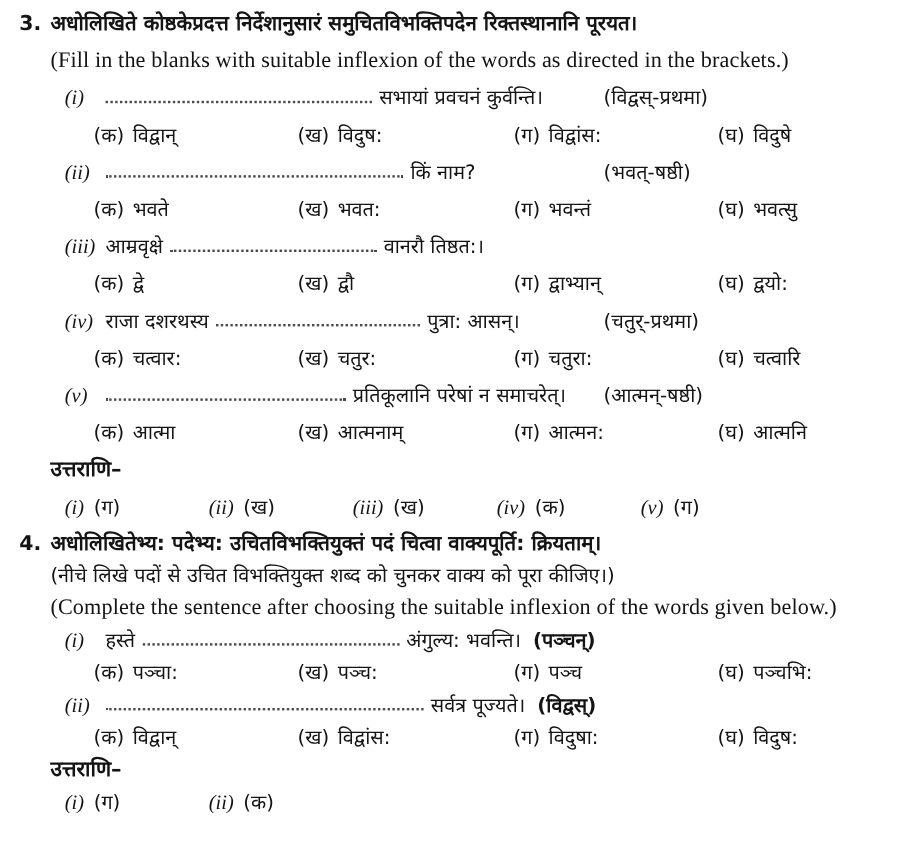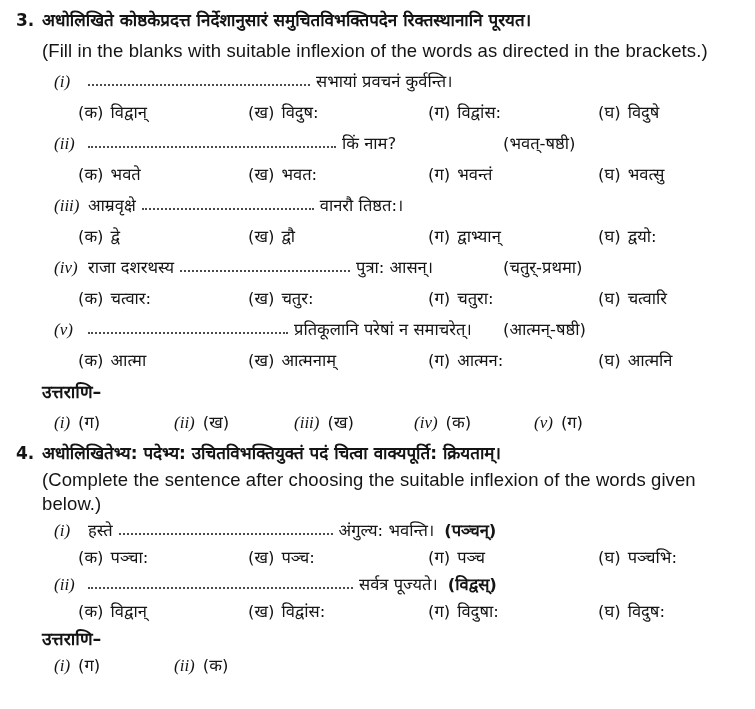--- a/index.html
+++ b/index.html
@@ -21,21 +21,21 @@
   .q4 .row { margin-top: 3px; }
   .q3 .row:first-child, .q4 .row:first-child { margin-top: 6px; }
   .q3 .row.first { margin-top: 0; }
 
   
   .q-heading { display: flex; font-weight: bold; font-size: 17px; }
   .q-num { min-width: 26px; }
 
   .indent1 { margin-left: 26px; }
   .eng-line {
-    font-family: Liberation Sans, sans-serif;
+    font-family: Liberation Serif, serif;
     font-size: 18.5px;
     letter-spacing: 0.1px;
   }
 
   
   .item-row { display: flex; align-items: baseline; margin-left: 38px; }
   .item-label {
     font-family: "Liberation Serif", serif;
     font-style: italic;
     font-size: 17px;
@@ -84,20 +84,21 @@
       <span>अधोलिखिते कोष्ठकेप्रदत्त निर्देशानुसारं समुचितविभक्तिपदेन रिक्तस्थानानि पूरयत।</span>
     </div>
 
     <div class="row indent1 eng-line">(Fill in the blanks with suitable inflexion of the words as directed in the brackets.)</div>
 
     <div class="row item-row">
       <span class="item-label">(i)</span>
       <span class="pre"></span>
       <span class="dots" style="width:222px"></span>
       <span class="post">सभायां प्रवचनं कुर्वन्ति।</span>
+      <span class="bracket-col">(विद्वस्-प्रथमा)</span>
     </div>
     <div class="row options-row">
       <span class="opt">
           <span class="opt-key">(क)</span>
           <span>विद्वान्</span>
         </span>
       <span class="opt">
           <span class="opt-key">(ख)</span>
           <span>विदुष:</span>
         </span>
@@ -239,20 +240,21 @@
     </div>
   </section>
 
   <section class="q4">
 
     <div class="row q-heading">
       <span class="q-num">4.</span>
       <span>अधोलिखितेभ्य: पदेभ्य: उचितविभक्तियुक्तं पदं चित्वा वाक्यपूर्ति: क्रियताम्।</span>
     </div>
 
+    <div class="row indent1">(नीचे लिखे पदों से उचित विभक्तियुक्त शब्द को चुनकर वाक्य को पूरा कीजिए।)</div>
     <div class="row indent1 eng-line">(Complete the sentence after choosing the suitable inflexion of the words given below.)</div>
 
     <div class="row item-row">
       <span class="item-label">(i)</span>
       <span class="pre">हस्ते</span>
       <span class="dots" style="width:214px"></span>
       <span class="post">अंगुल्य: भवन्ति।</span>
       <span class="bracket-inline">(पञ्चन्)</span>
     </div>
     <div class="row options-row">

